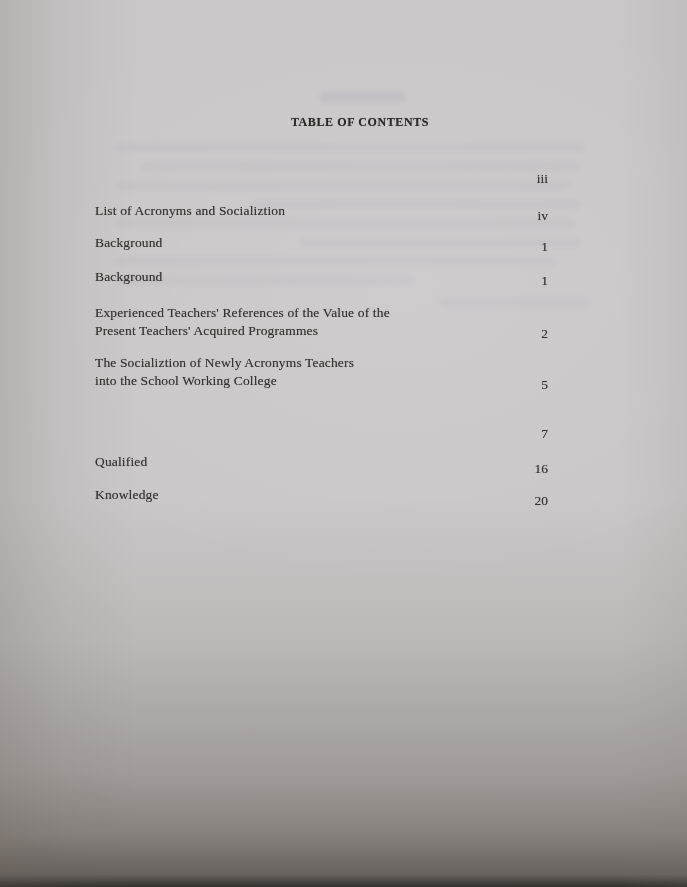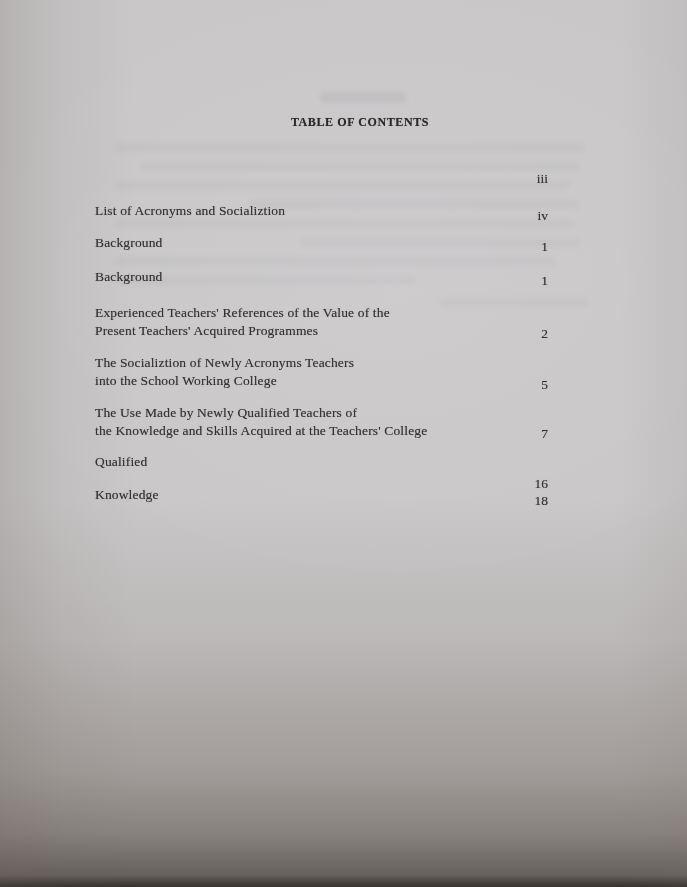--- a/index.html
+++ b/index.html
@@ -139,37 +139,33 @@
 
     <div class="toc-row" style="top:354px">
       <div class="toc-label">
         <span class="ln">The Socializtion of Newly Acronyms Teachers</span>
         <span class="ln">into the School Working College</span>
       </div>
       <span class="toc-page" style="top:24px">5</span>
     </div>
 
     <div class="toc-row" style="top:404px">
-      <div class="toc-label">
-        <span class="ln">The Use Made by Newly Qualified Teachers of</span>
-        <span class="ln">the Knowledge and Skills Acquired at the Teachers' College</span>
-      </div>
       <span class="toc-page" style="top:23px">7</span>
     </div>
 
     <div class="toc-row" style="top:453px">
       <div class="toc-label">
         <span class="ln">Qualified</span>
         <span class="ln"></span>
       </div>
-      <span class="toc-page" style="top:24px">16</span>
+      <span class="toc-page" style="top:9px">16</span>
     </div>
 
     <div class="toc-row" style="top:486px">
       <div class="toc-label">
         <span class="ln">Knowledge</span>
         <span class="ln"></span>
       </div>
-      <span class="toc-page" style="top:8px">18</span>
+      <span class="toc-page" style="top:8px">20</span>
     </div>
 
   </div>
 </div>
 
 </body></html>

